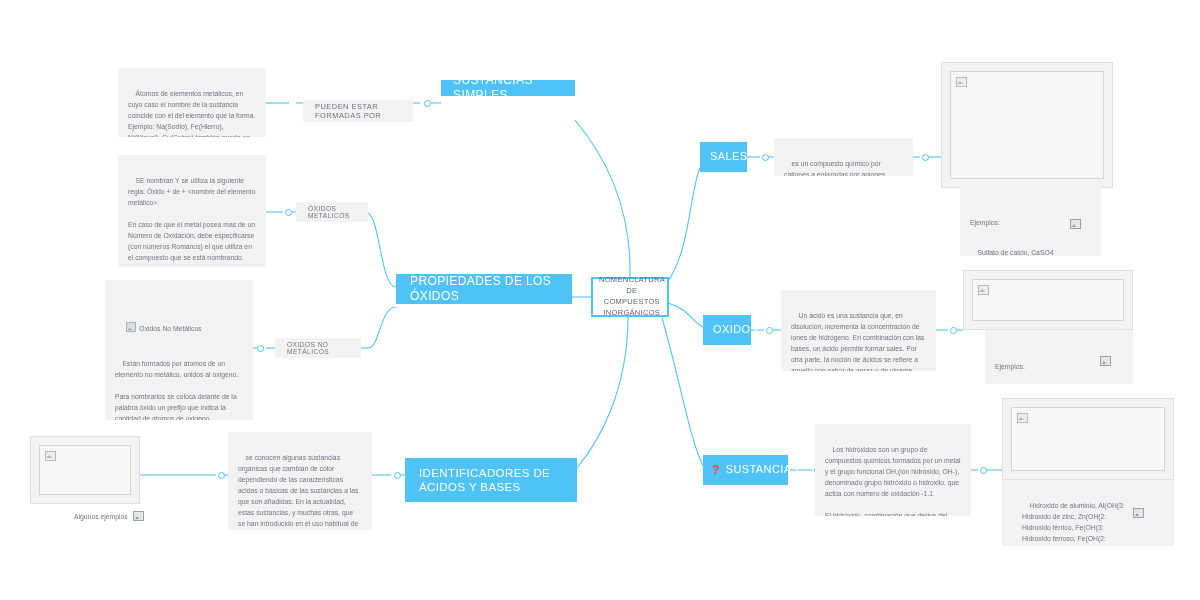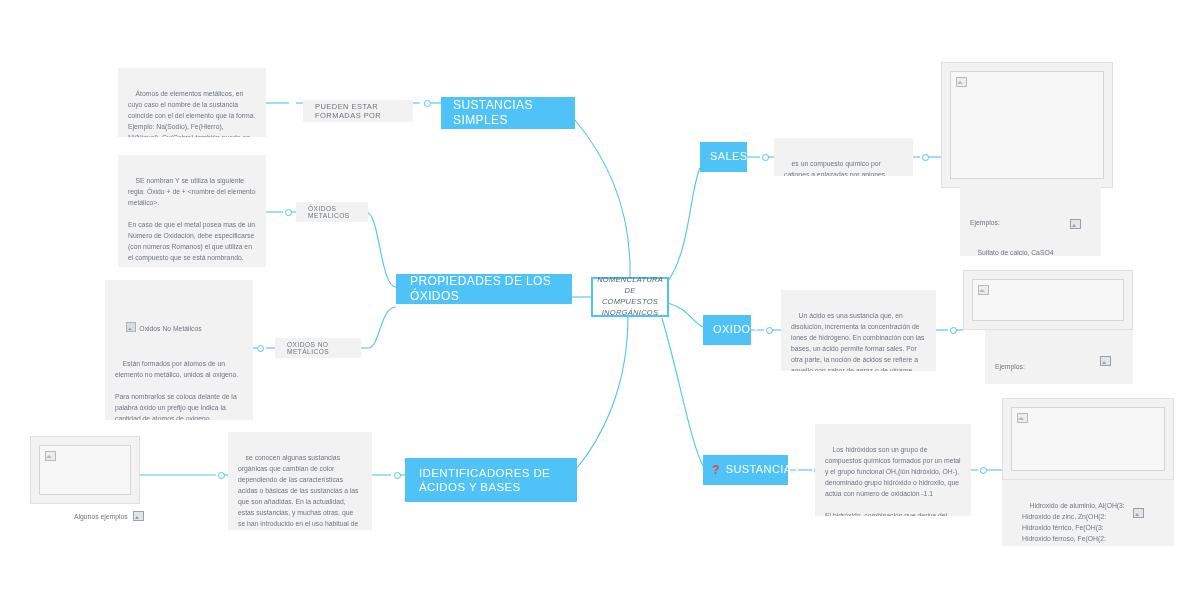--- a/index.html
+++ b/index.html
@@ -17,23 +17,22 @@
   .node{position:absolute;box-sizing:border-box;}
 
   .center-node{
     border:2px solid #4fc3f7;
     background:#ffffff;
     color:#5a6470;
     font-size:7.5px;
     letter-spacing:.3px;
     text-align:center;
     line-height:1.45;
-    display:flex;align-items:center;justify-content:center;
+    display:flex;align-items:center;justify-content:flex-start;
     padding:4px 6px;
-    font-style:italic;
   }
 
   .branch-node{
     background:#4fc3f7;
     color:#ffffff;
     font-size:12px;
     letter-spacing:.4px;
     display:flex;align-items:center;
     padding:0 14px;
     line-height:1.25;
@@ -195,21 +194,21 @@
   <div class="dot" style="left:950px;top:327px;"></div>
   <div class="dot" style="left:814px;top:467px;"></div>
   <div class="dot" style="left:980px;top:467px;"></div>
 
   <div class="node center-node" style="left:591px;top:277px;width:78px;height:40px;">
     <span>NOMENCLATURA DE
 COMPUESTOS
 INORGÁNICOS</span>
   </div>
 
-  <div class="node branch-node" style="left:441px;top:97px;width:134px;height:32px;padding-left:12px;">
+  <div class="node branch-node" style="left:441px;top:80px;width:134px;height:16px;padding-left:12px;">
     <span>SUSTANCIAS SIMPLES</span>
   </div>
 
   <div class="node plain-node" style="left:303px;top:100px;width:110px;height:22px;">
     <span>PUEDEN ESTAR FORMADAS POR</span>
   </div>
 
   <div class="node note" style="left:118px;top:68px;width:148px;height:69px;">
     <span>Átomos de elementos metálicos, en cuyo caso el nombre de la sustancia coincide con el del elemento que la forma.
 Ejemplo: Na(Sodio), Fe(Hierro), Ni(Niquel), Cu(Cobre),también puede en elementos no metálicos los mas usados son:utilizados son: 1(Mono), 2(Di), 3(Tri).</span>

